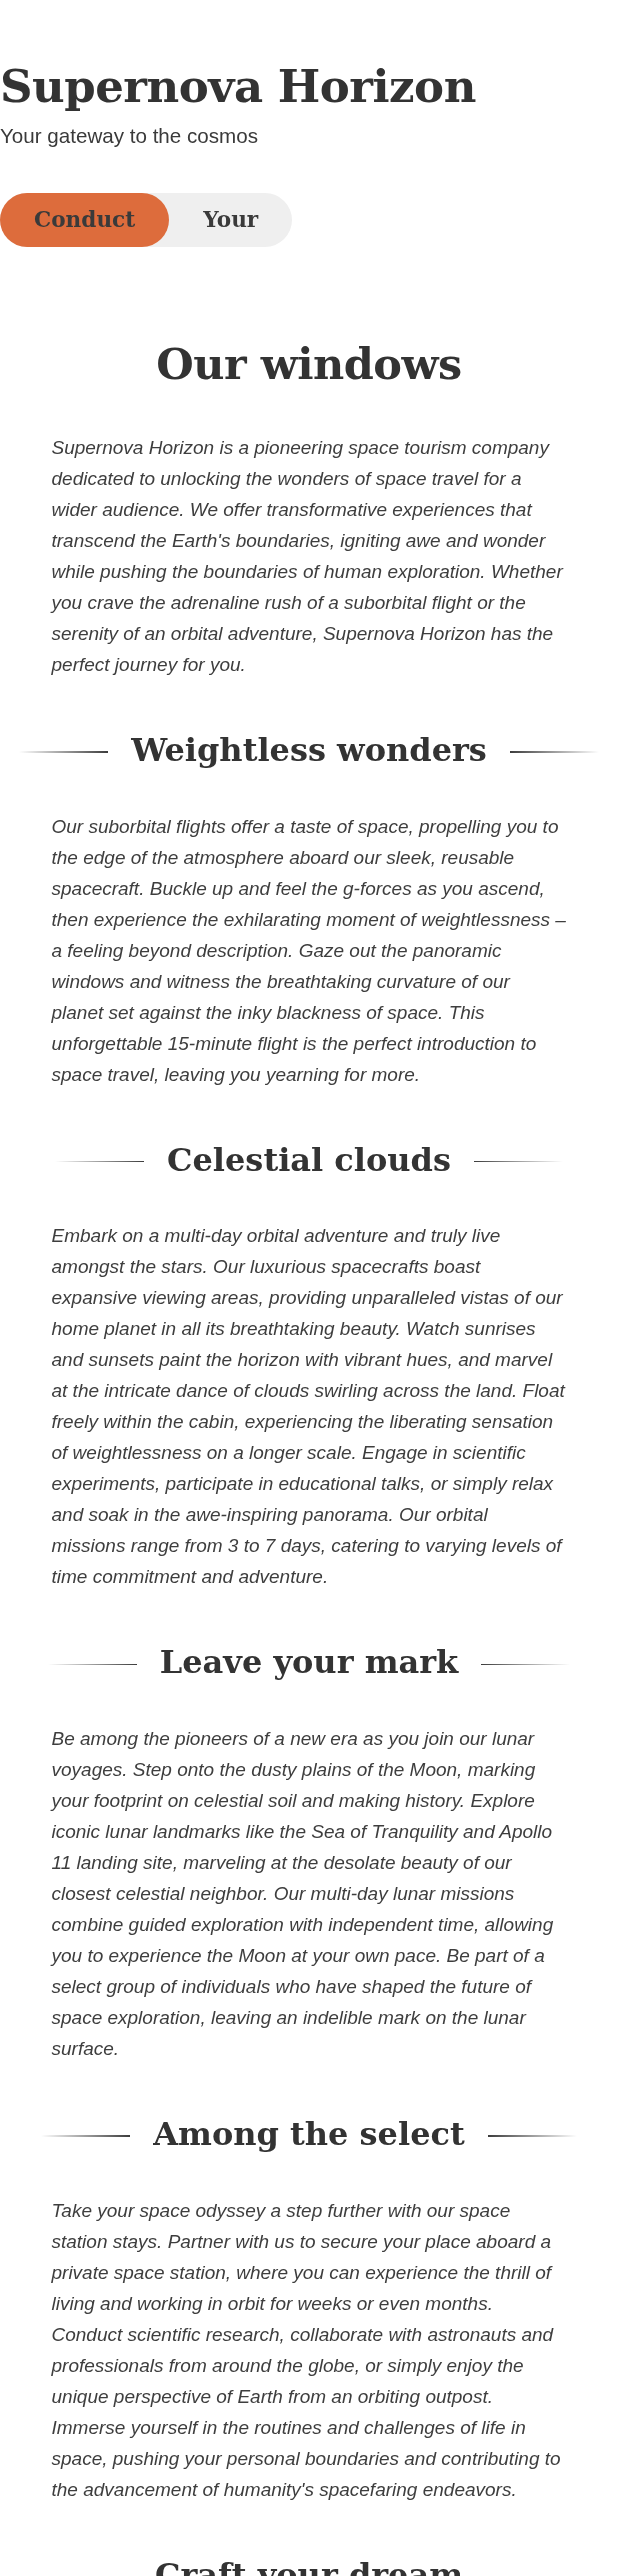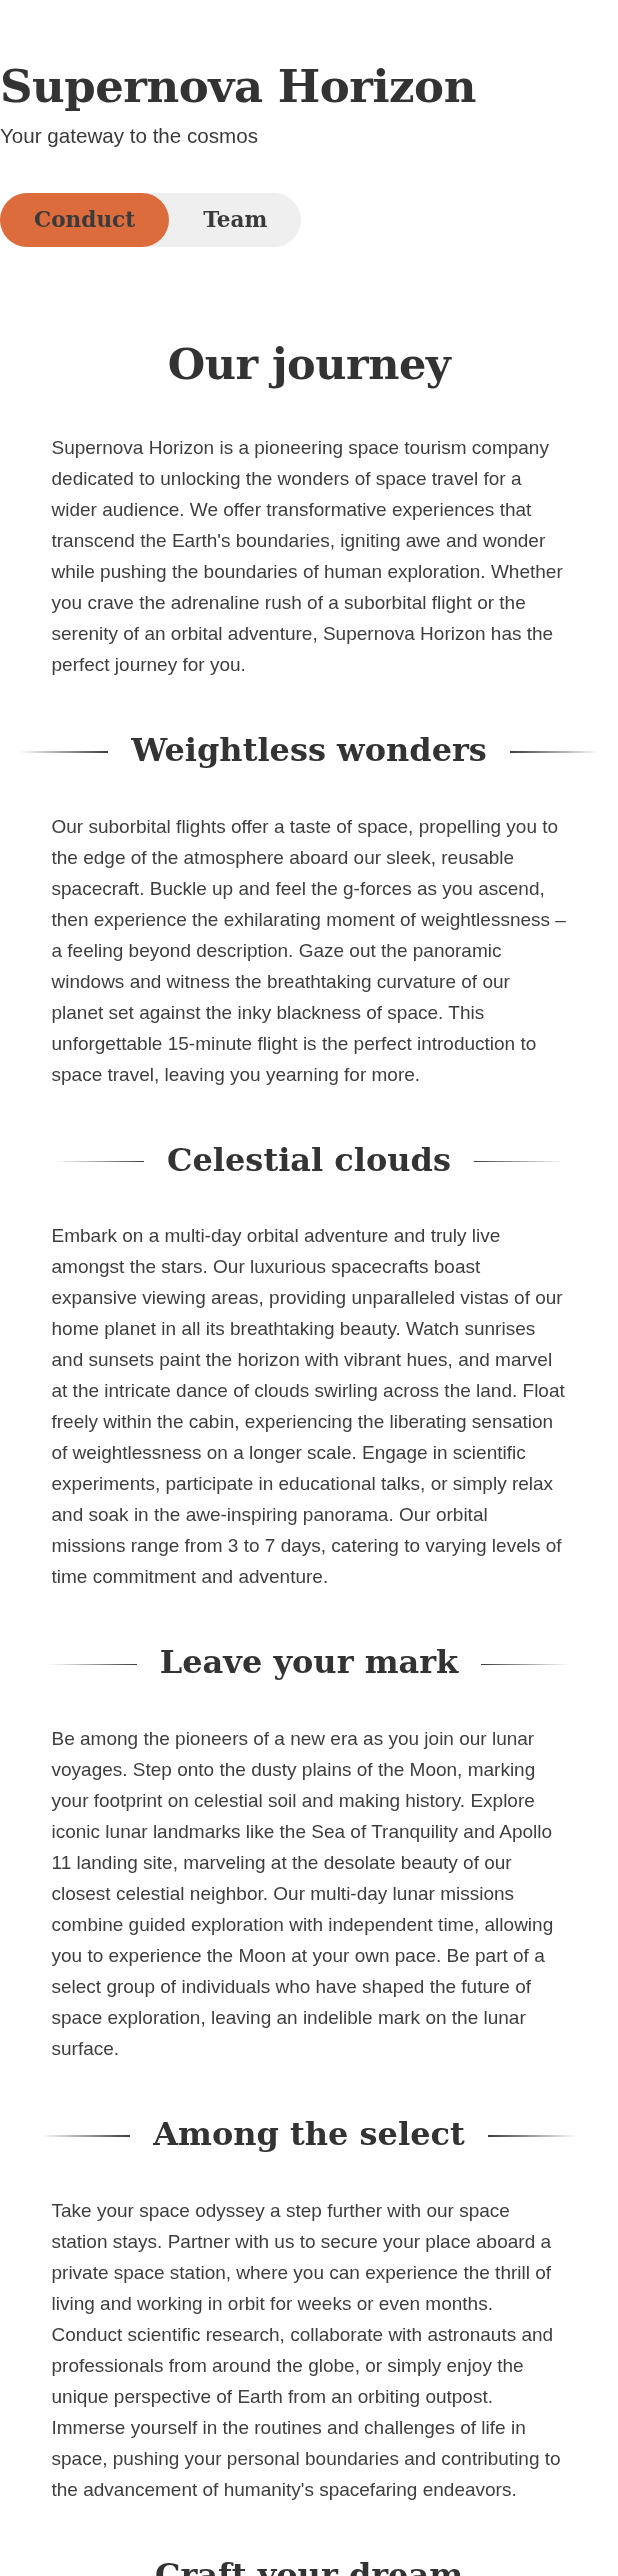--- a/index.html
+++ b/index.html
@@ -6,21 +6,21 @@
   html, body { margin: 0; padding: 0; }
   body {
     width: 618px;
     min-height: 4048px;
     background: #ffffff;
     color: #3c3c3c;
     font-family: "Liberation Sans", sans-serif;
     -webkit-font-smoothing: antialiased;
   }
   .page { width: 618px; padding: 61px 0 46px 0; }
-  .container { width: 515px; margin: 0 auto; }
+  .container { width: 515px; margin: 0 auto; font-style: italic; }
 
   
   .header { text-align: left; }
   .site-title {
     font-family: "DejaVu Serif", serif;
     font-weight: 700;
     font-size: 45px;
     line-height: 1.15;
     color: #333333;
     margin: 0;
@@ -100,26 +100,26 @@
 </head>
 <body>
 
 <div class="page">
 
   <header class="header">
     <h1 class="site-title">Supernova Horizon</h1>
     <div class="site-subtitle">Your gateway to the cosmos</div>
     <nav class="nav-toggle">
       <div class="nav-pill active">Conduct</div>
-      <div class="nav-pill">Team</div>
+      <div class="nav-pill">Your</div>
     </nav>
   </header>
 
   <main>
-    <h2 class="page-title">Our journey</h2>
+    <h2 class="page-title">Our windows</h2>
 
     <div class="container">
       <p class="body-text">Supernova Horizon is a pioneering space tourism company dedicated to unlocking the wonders of space travel for a wider audience. We offer transformative experiences that transcend the Earth's boundaries, igniting awe and wonder while pushing the boundaries of human exploration. Whether you crave the adrenaline rush of a suborbital flight or the serenity of an orbital adventure, Supernova Horizon has the perfect journey for you.</p>
     </div>
 
     <h3 class="section-heading">Weightless wonders</h3>
     <div class="container">
       <p class="body-text">Our suborbital flights offer a taste of space, propelling you to the edge of the atmosphere aboard our sleek, reusable spacecraft. Buckle up and feel the g-forces as you ascend, then experience the exhilarating moment of weightlessness – a feeling beyond description. Gaze out the panoramic windows and witness the breathtaking curvature of our planet set against the inky blackness of space. This unforgettable 15-minute flight is the perfect introduction to space travel, leaving you yearning for more.</p>
     </div>
 

